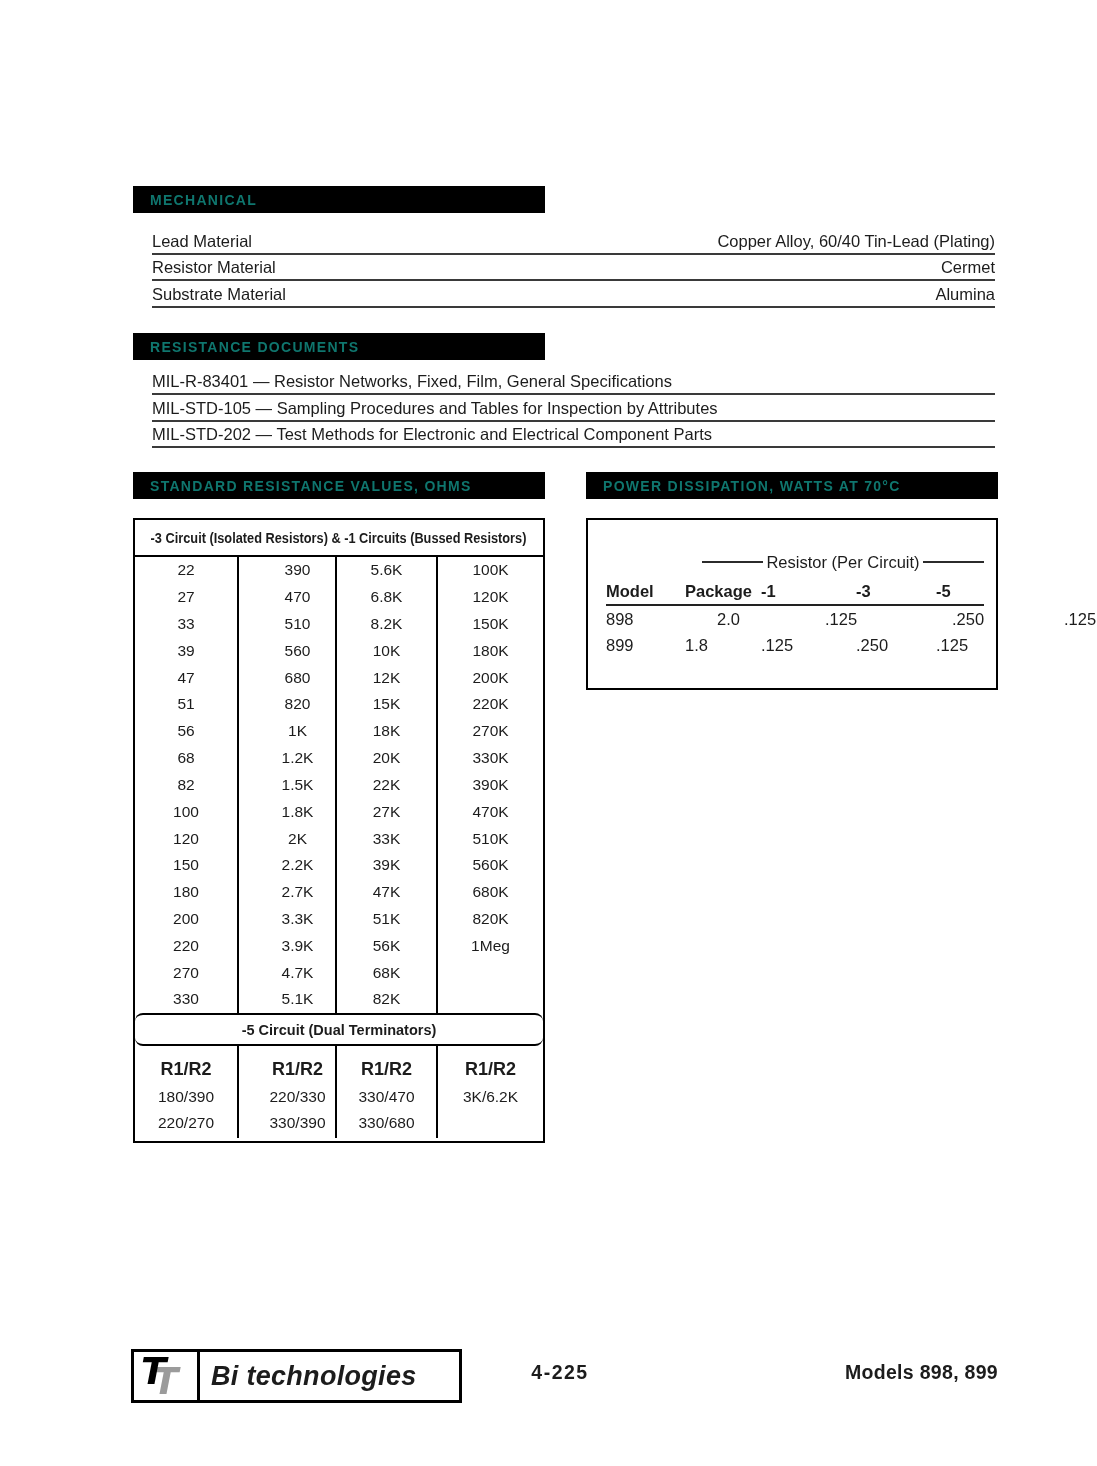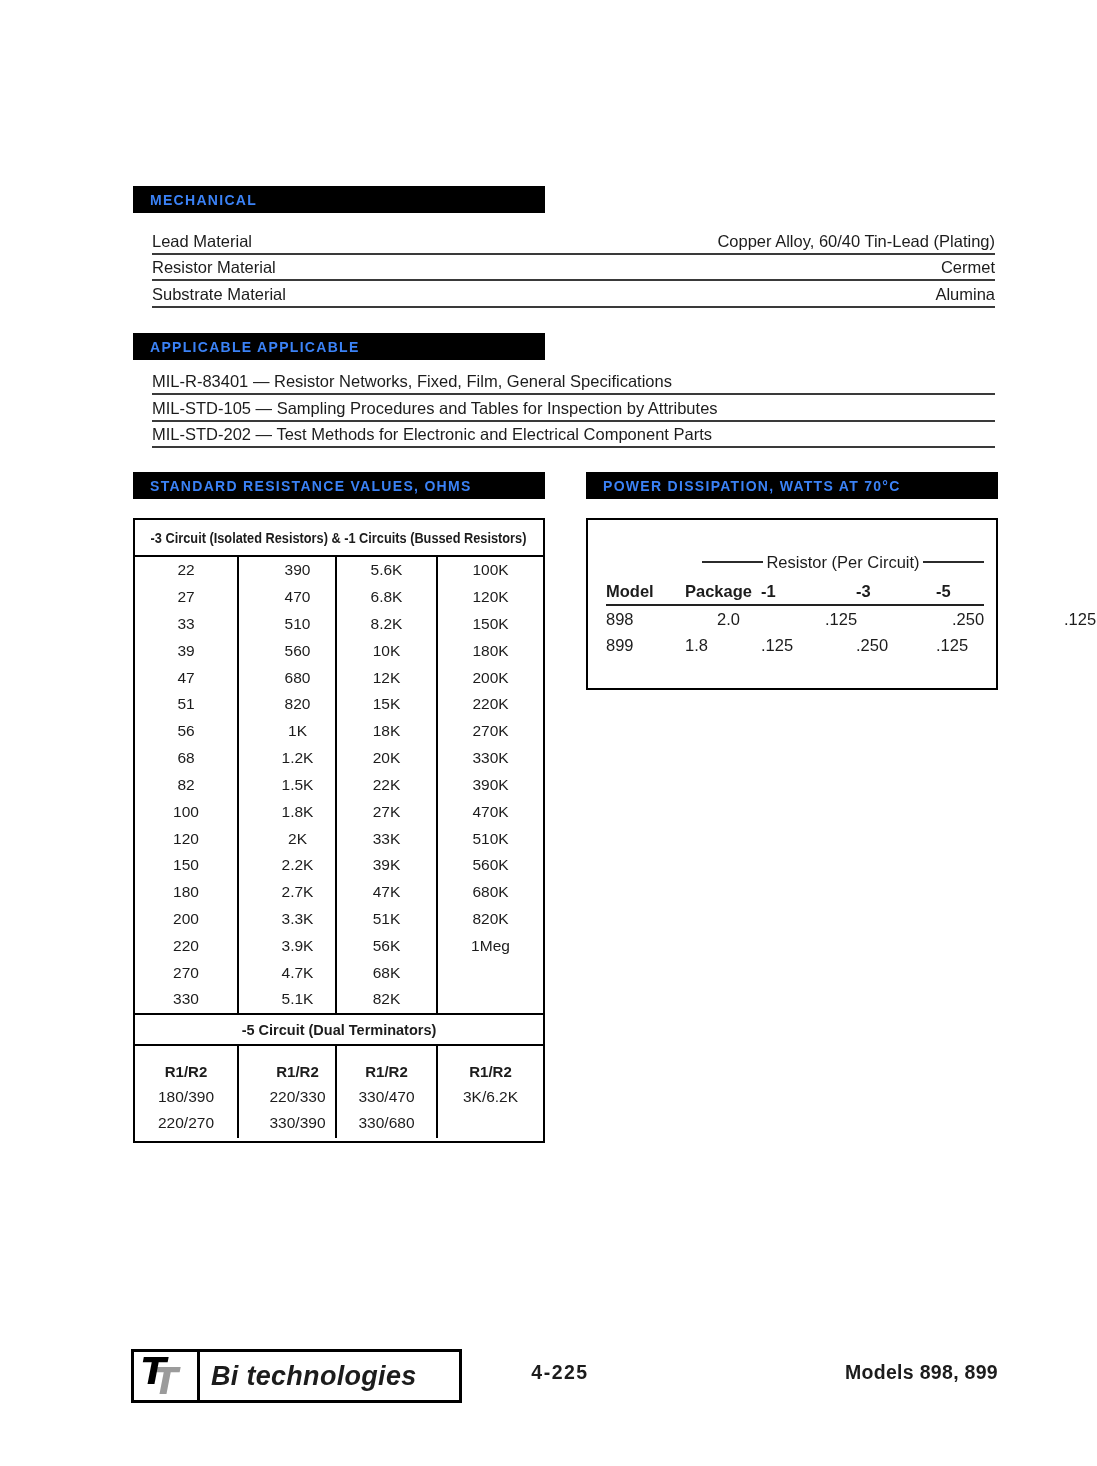--- a/index.html
+++ b/index.html
@@ -5,21 +5,21 @@
   html,body { margin:0; padding:0; background:#e8e8e8; }
   .page {
     position:relative; width:1097px; height:1466px; margin:0 auto;
     background:#ffffff; color:#1c1c1c;
     font-family:"Liberation Sans", sans-serif;
     overflow:hidden;
   }
   
   .secbar {
     position:absolute; left:133px; width:412px; height:27px;
-    background:#000; color:#3b82f6; box-sizing:border-box;
+    background:#000; color:#0f766e; box-sizing:border-box;
     display:flex; align-items:center; padding-left:17px;
     font-weight:bold; font-size:14px; letter-spacing:1.3px; white-space:nowrap;
   }
   
   .kv { position:absolute; left:152px; width:843px; }
   .kvrow {
     height:26.5px; border-bottom:2px solid #3a3a3a;
     display:flex; justify-content:space-between; align-items:flex-end;
     font-size:16.5px; padding-bottom:2px; box-sizing:border-box;
   }
@@ -46,26 +46,26 @@
   .rcol { flex:0 0 104px; border-right:2px solid #000; box-sizing:border-box; display:flex; flex-direction:column; }
   .rcol.c1 { flex:0 0 98px;padding-left:21px; } .rcol.c2 { flex:0 0 101px; }
   .rcol.last { flex:1 1 auto; border-right:none; }
   .rcell {
     height:26.82px; display:flex; align-items:center; justify-content:center;
     font-size:15.5px;
   }
   .dualheader {
     height:29px; border-top:2.5px solid #000; border-bottom:2.5px solid #000;
     display:flex; align-items:center; justify-content:center;
-    font-weight:bold; font-size:14.5px;
+    font-weight:bold; font-size:14.5px;border-radius:8px;
   }
   .dgrid { display:flex; height:92px; }
   .dhead {
     height:38px; display:flex; align-items:flex-end; justify-content:center;
-    font-weight:bold; font-size:15px; padding-bottom:4px; box-sizing:border-box;
+    font-weight:bold; font-size:18px; padding-bottom:4px; box-sizing:border-box;
   }
   .dcell { height:26px; display:flex; align-items:center; justify-content:center; font-size:15.5px; }
   
   .pbox {
     position:absolute; left:586px; top:518px; width:412px; height:172px;
     border:2.5px solid #000; box-sizing:border-box; background:#fff;
   }
   .pspan {
     position:absolute; left:114px; right:12px; top:32px; height:20px;
     display:flex; align-items:center; font-size:16.5px; white-space:nowrap;
@@ -123,21 +123,21 @@
       <span>Resistor Material</span>
       <span>Cermet</span>
     </div>
     <div class="kvrow">
       <span>Substrate Material</span>
       <span>Alumina</span>
     </div>
   </div>
 
   <div class="secbar" style="top:333px">
-    <span>APPLICABLE APPLICABLE</span>
+    <span>RESISTANCE DOCUMENTS</span>
   </div>
   <div class="kv" style="top:369px">
     <div class="docrow">
       <span>MIL-R-83401 — Resistor Networks, Fixed, Film, General Specifications</span>
     </div>
     <div class="docrow">
       <span>MIL-STD-105 — Sampling Procedures and Tables for Inspection by Attributes</span>
     </div>
     <div class="docrow">
       <span>MIL-STD-202 — Test Methods for Electronic and Electrical Component Parts</span>

